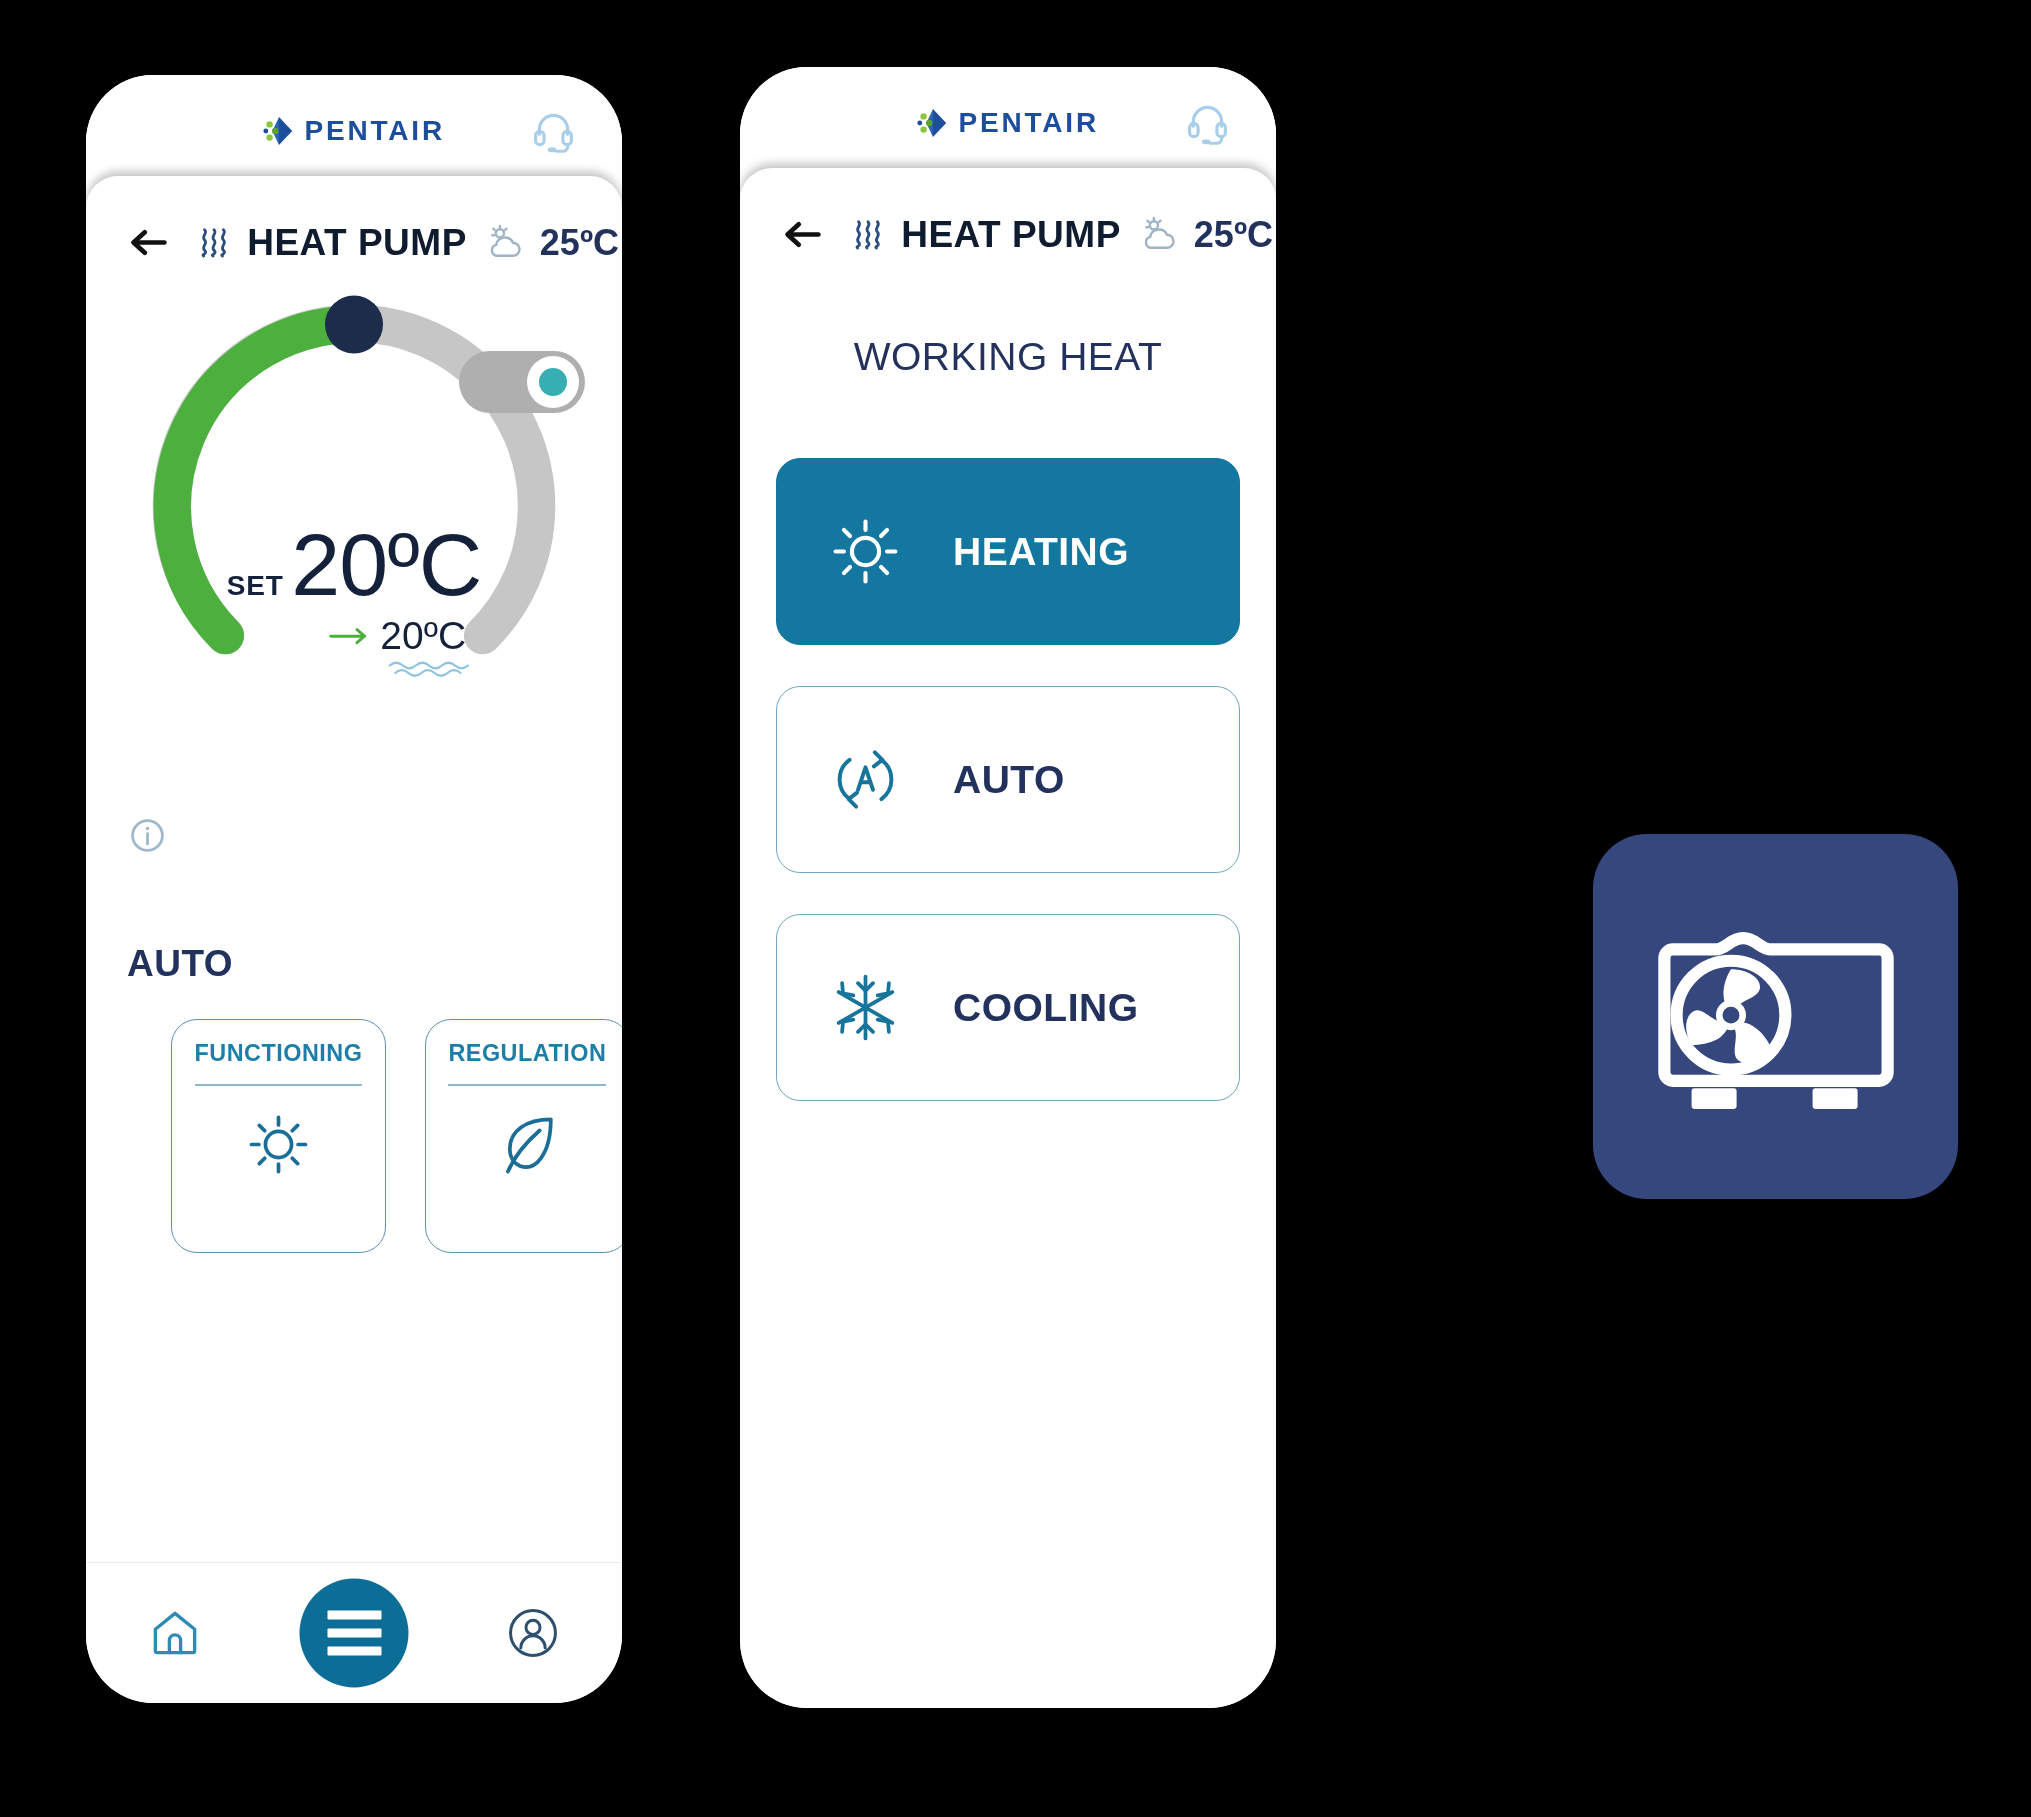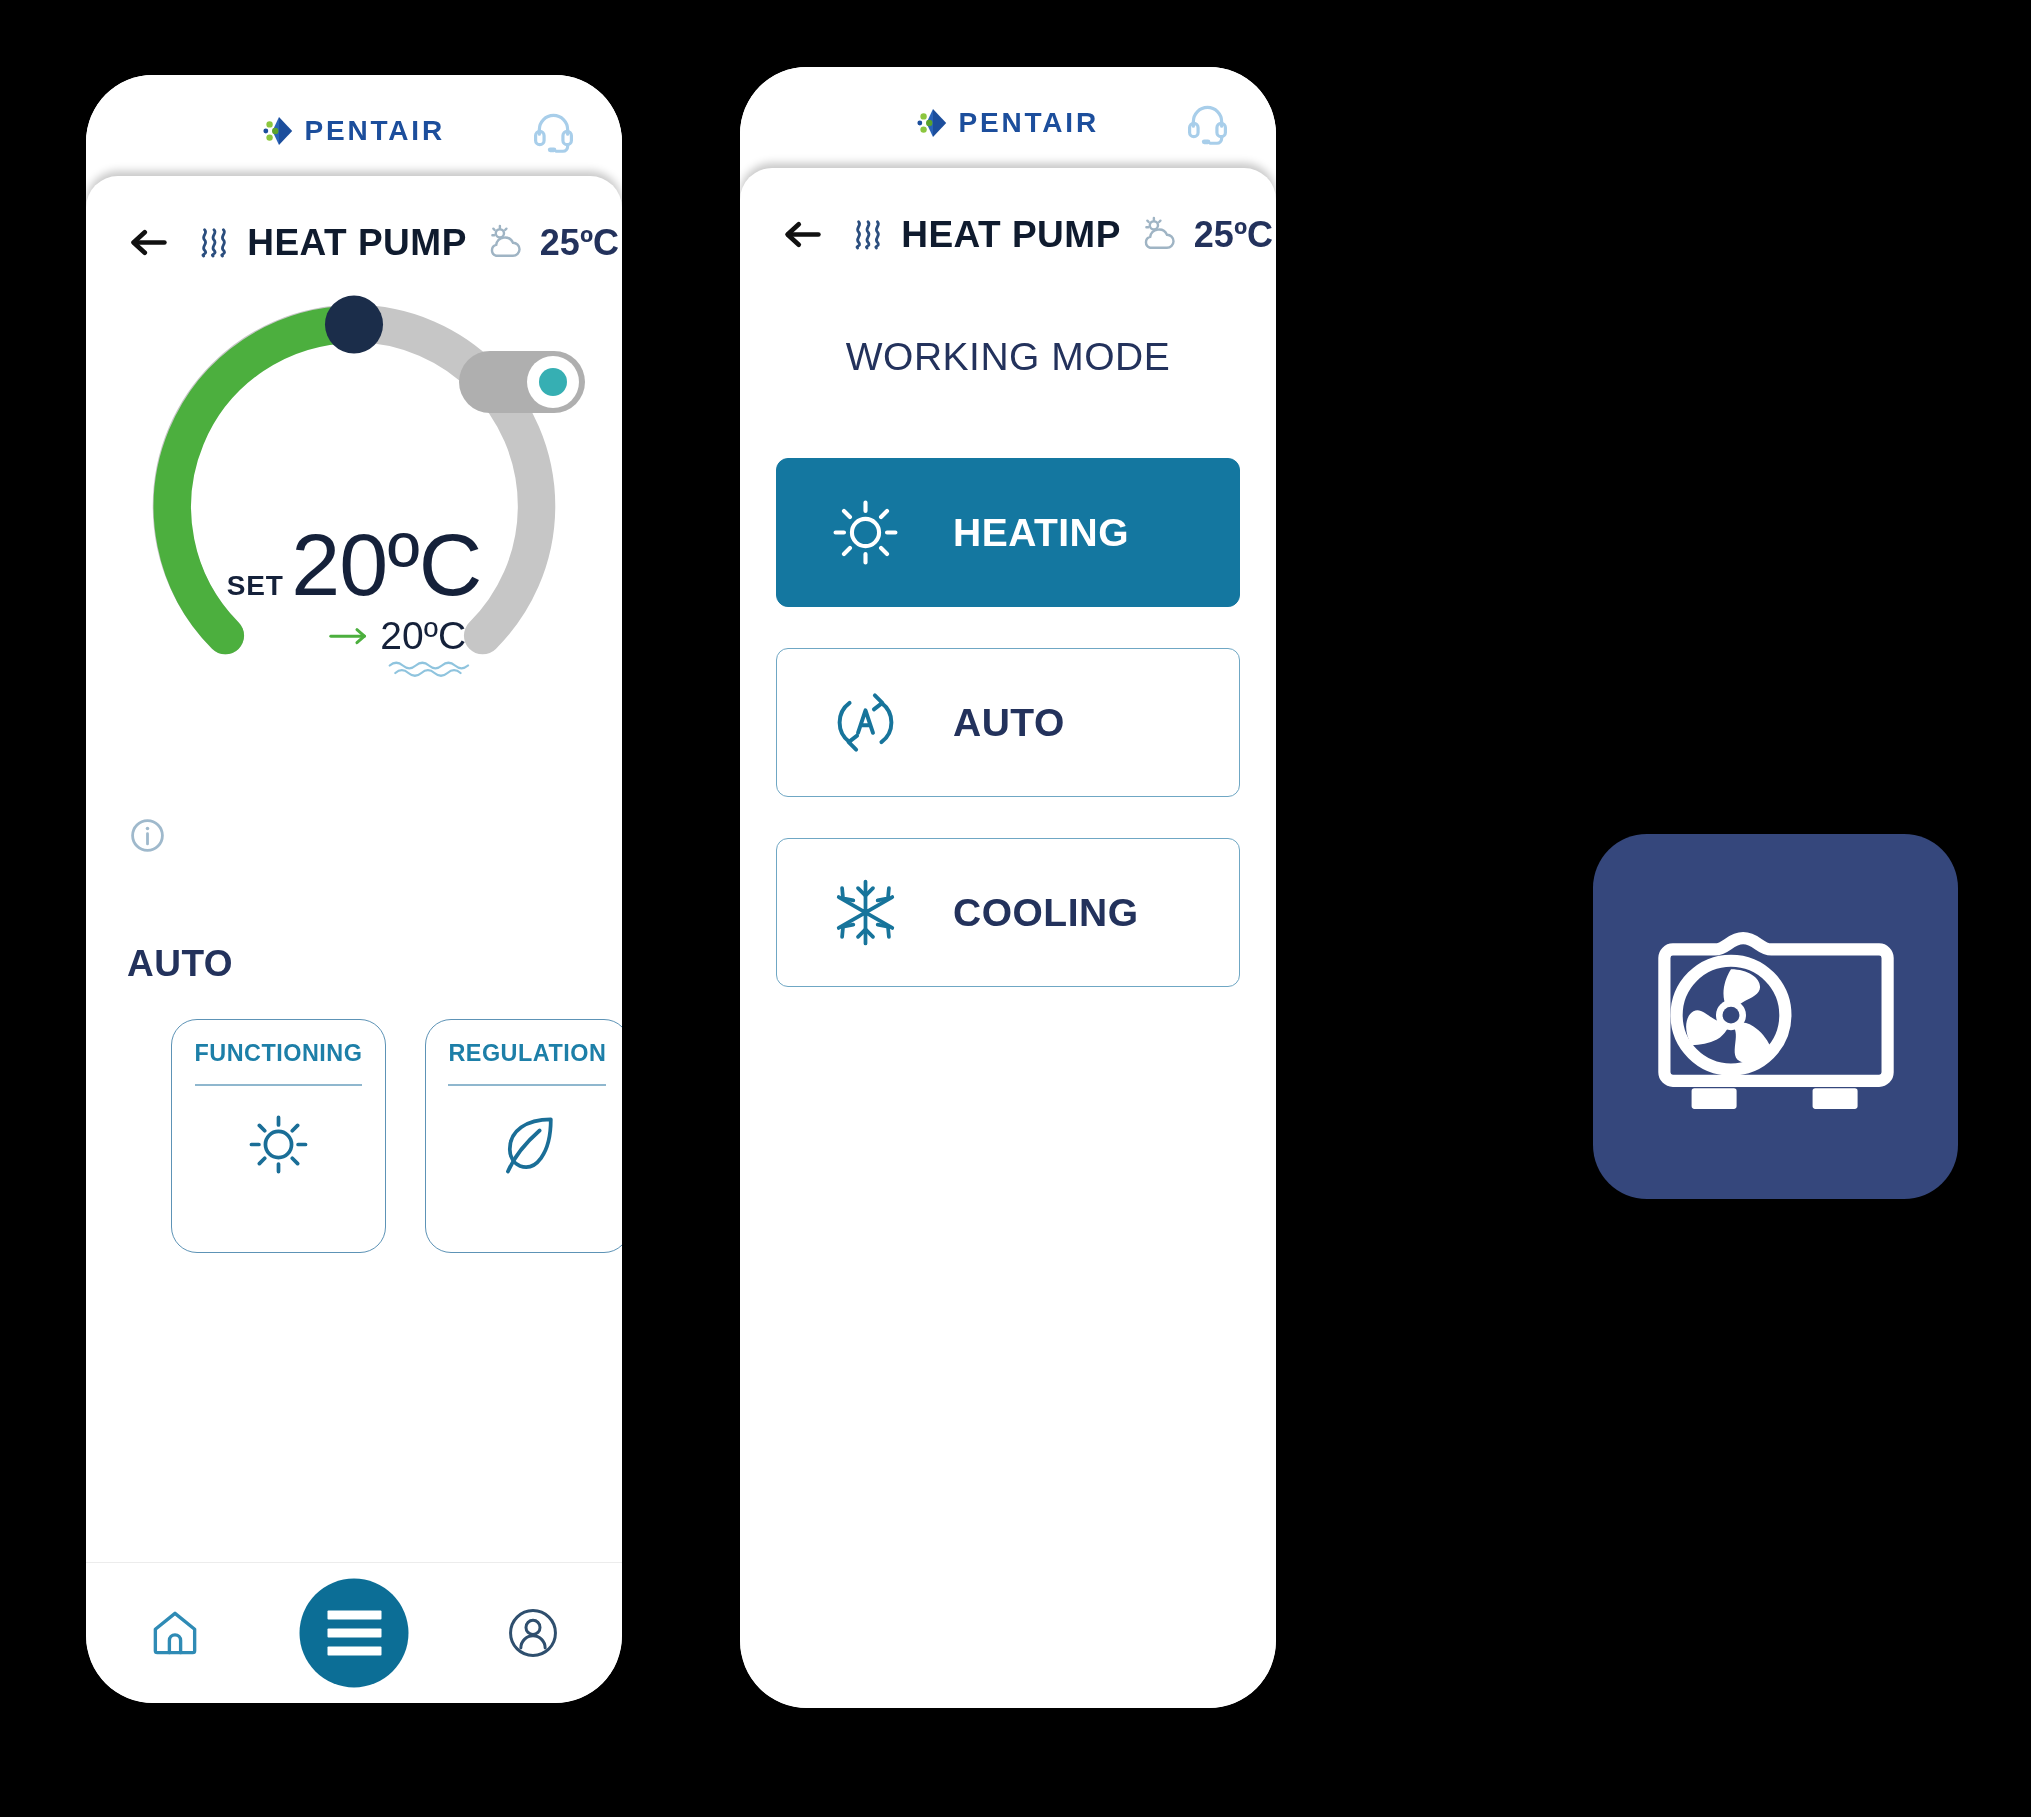--- a/index.html
+++ b/index.html
@@ -132,21 +132,21 @@
   .fab-bars { width: 54px; }
   .fab-bars i { display: block; height: 9.4px; background: #fff; border-radius: 0.9px; margin: 8.4px 0; }
 
   
   .wm-title {
     text-align: center; font-size: 39px; color: #23325C; letter-spacing: 0.5px;
     margin-top: 79px; font-weight: 400;
   }
   .wm-list { padding: 0 36px; margin-top: 79px; display: flex; flex-direction: column; gap: 41px; }
   .wm-item {
-    height: 149px; border-radius: 12px; display: flex; align-items: center;
+    height: 187px; border-radius: 24px; display: flex; align-items: center;
     padding-left: 52px; gap: 51px;
     border: 1.9px solid #6FA7C4; background: #ffffff;
   }
   .wm-item.selected { background: #1477A0; border-color: #1477A0; }
   .wm-icon { width: 73px; height: 73px; flex: none; }
   .wm-label { font-size: 39px; font-weight: 700; color: #23325C; letter-spacing: 0.5px; }
   .wm-item.selected .wm-label { color: #ffffff; }
 
   
   .device-badge {
@@ -372,21 +372,21 @@
             <svg viewBox="0 0 46 40" fill="none" stroke="#9FB4C4" stroke-width="2.6" stroke-linecap="round">
               <circle cx="17" cy="10" r="4.4"></circle>
               <path d="M17 2v2M10 5l1.4 1.4M24 5l-1.4 1.4M9 12h2"></path>
               <path d="M13 34h18a7 7 0 0 0 0-14 9.5 9.5 0 0 0-18 2.4A6 6 0 0 0 13 34z"></path>
             </svg>
           </span>
           <span class="weather-temp">25ºC</span>
         </span>
       </div>
 
-      <div class="wm-title">WORKING MODE</div>
+      <div class="wm-title">WORKING HEAT</div>
 
       <div class="wm-list">
 
         <div class="wm-item selected">
           <span class="wm-icon">
             <svg viewBox="0 0 78 78" fill="none" stroke="#FFFFFF" stroke-width="4.4" stroke-linecap="round">
               <circle cx="39" cy="39" r="14.5"></circle>
               <path d="M39 7v9M39 62v9M7 39h9M62 39h9M16 16l6.4 6.4M55.6 55.6L62 62M62 16l-6.4 6.4M22.4 55.6L16 62"></path>
             </svg>
           </span>

